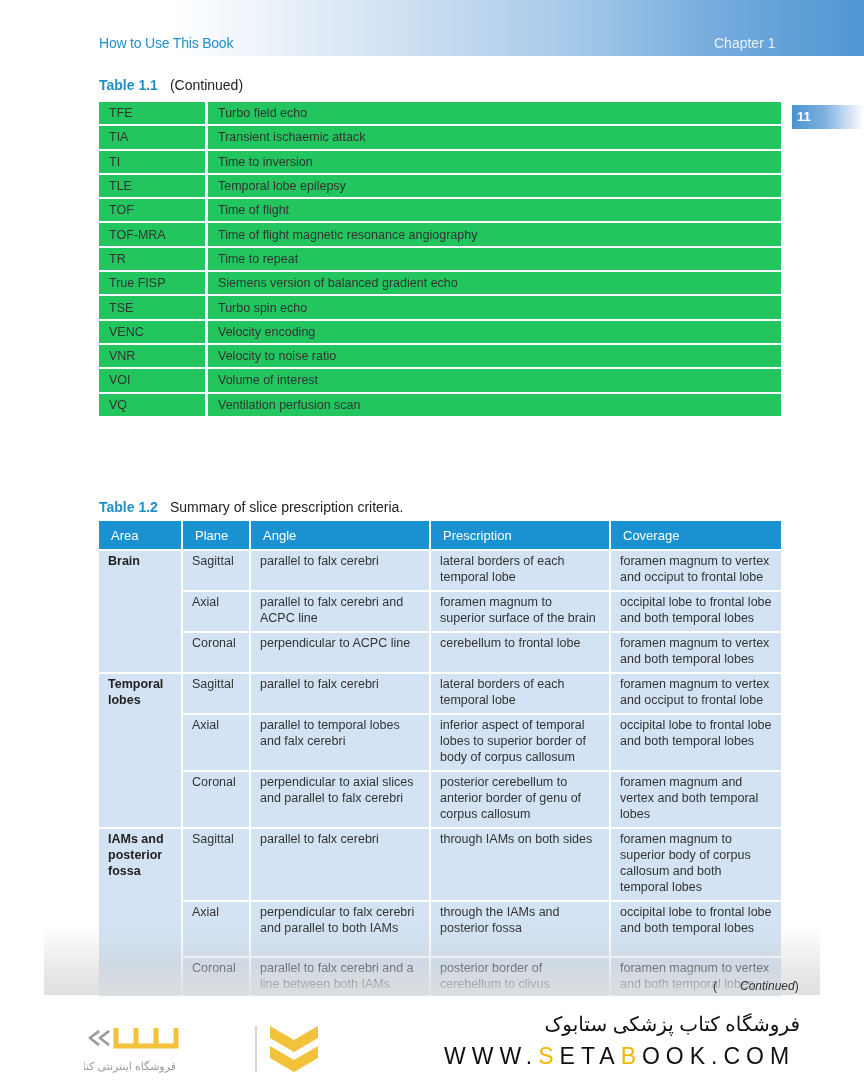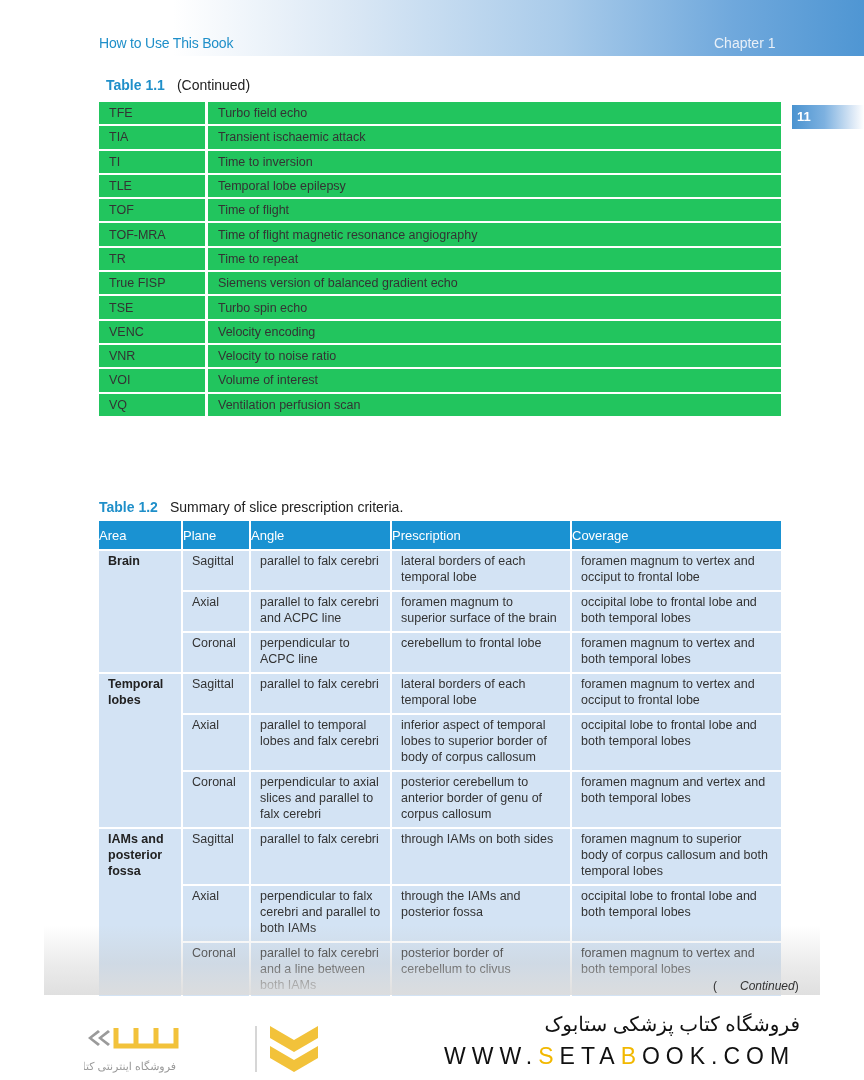--- a/index.html
+++ b/index.html
@@ -25,27 +25,27 @@
 
   .table-caption { position: absolute; left: 99px; font-size: 14px; color: #222; }
   .table-caption .num { color: #1f8fc9; font-weight: bold; margin-right: 12px; }
 
   .t11 { position: absolute; left: 99px; top: 100px; width: 682px; border-collapse: separate; border-spacing: 0 2px; }
   .t11 td { background: #22c55e; font-size: 12.5px; height: 22.3px; padding: 0 10px; color: #333; }
   .t11 td.abbr { width: 109px; border-right: 3px solid #ffffff; }
 
   .t12 { position: absolute; left: 99px; top: 521px; width: 682px; border-collapse: collapse; }
   .t12 th { background: #1a92d2; color: #ffffff; font-weight: normal; font-size: 13px; text-align: left;
-            height: 29px; padding: 0 0; border-left: 2px solid #ffffff; }
+            height: 29px; padding: 0 12px; border-left: 2px solid #ffffff; }
   .t12 th:first-child { border-left: none; }
   .t12 td { background: #d3e3f4; font-size: 12.5px; line-height: 16px; padding: 2px 9px 5px 9px;
             vertical-align: top; border-left: 2px solid #ffffff; border-top: 2px solid #ffffff; color: #333; }
   .t12 td.area { border-left: none; font-weight: bold; color: #222; width: 83px; }
   .t12 td.plane { width: 68px; }
-  .t12 td.angle { width: 141px; }
+  .t12 td.angle { width: 180px; }
   .t12 td.presc { width: 180px; }
 
   .fade {
     position: absolute; left: 44px; top: 925px; width: 776px; height: 70px;
     background: linear-gradient(180deg, rgba(255,255,255,0) 0%, rgba(200,200,200,0.35) 55%, rgba(220,220,220,0.9) 100%);
     pointer-events: none;
   }
   .continued { position: absolute; left: 713px; top: 979px; font-size: 12px; color: #333; }
   .continued i { font-style: italic; margin-left: 23px; }
 
@@ -56,21 +56,21 @@
   .url .hl { color: #f2b800; }
 </style>
 </head>
 <body>
 
 <div class="header-band"></div>
 <div class="running-title">How to Use This Book</div>
 <div class="chapter-label">Chapter 1</div>
 <div class="page-tab">11</div>
 
-<div class="table-caption" style="top:77px;margin-left:7px;">
+<div class="table-caption" style="top:77px;">
   <span class="num">Table 1.1</span><span>(Continued)</span>
 </div>
 <table class="t11">
   <tbody id="t11-body">
       <tr>
         <td class="abbr">TFE</td>
         <td>Turbo field echo</td>
       </tr>
       <tr>
         <td class="abbr">TIA</td>

